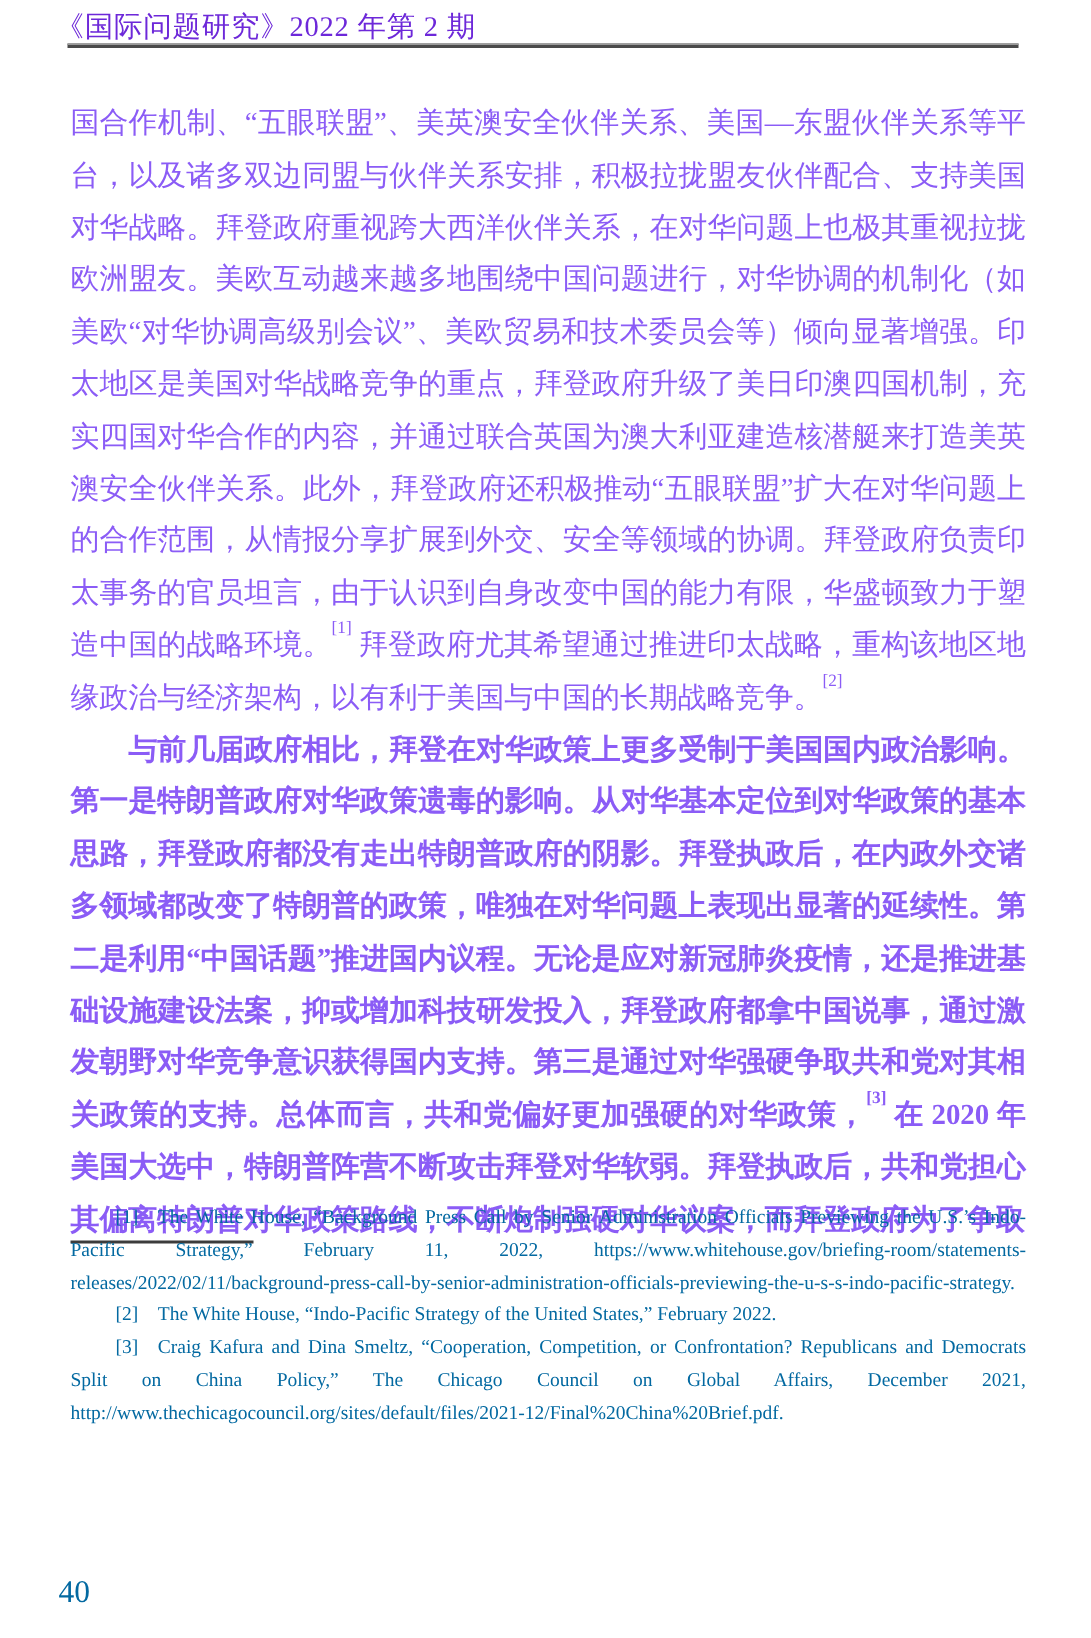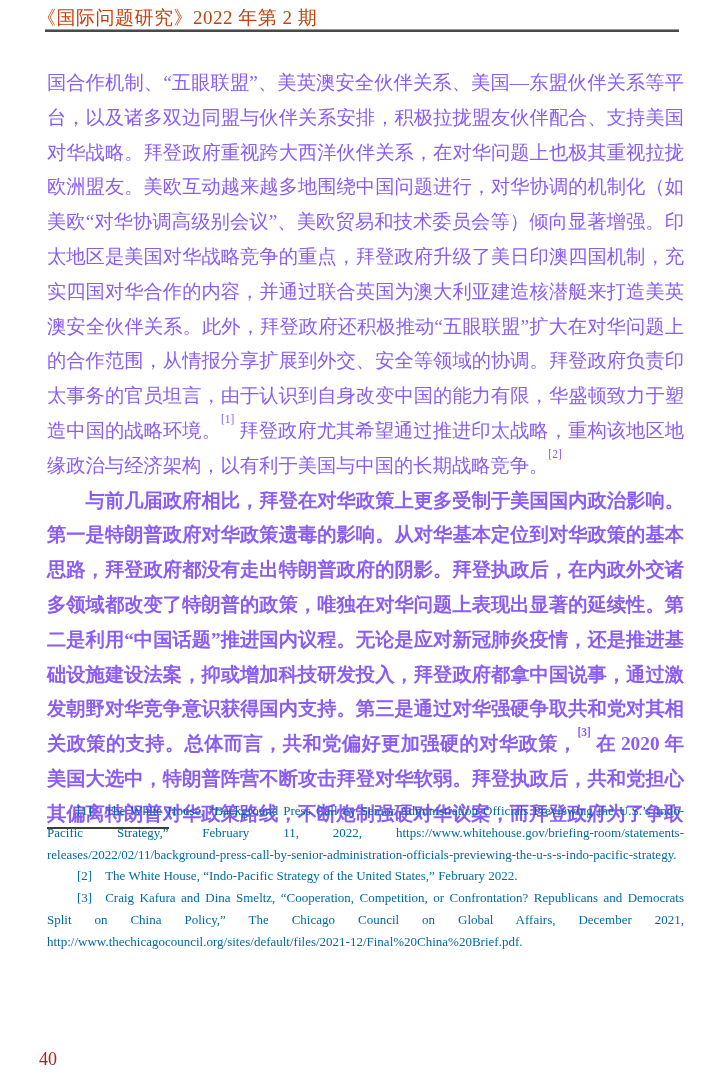--- a/index.html
+++ b/index.html
@@ -16,21 +16,21 @@
     font-family: "Liberation Serif", "DejaVu Serif", serif;
     color: #111111;
   }
   
   .running-head {
     position: absolute;
     left: 37px;
     top: 5px;
     font-size: 19px;
     letter-spacing: 0.5px;
-    color: #c2410c;
+    color: #6d28d9;
     white-space: nowrap;
   }
   .header-rule {
     position: absolute;
     left: 45px;
     top: 29px;
     width: 634px;
     height: 2px;
     background: #4a4a4a;
     border-top: 1px solid #9a9a9a;
@@ -86,22 +86,22 @@
     text-indent: 30px;
   }
   .footnotes .fn-marker {
     margin-right: 13px;
   }
   
   .page-number {
     position: absolute;
     left: 39px;
     top: 1049px;
-    font-size: 18px;
-    color: #b91c1c;
+    font-size: 21px;
+    color: #0369a1;
   }
 </style>
 </head>
 <body>
 
 <div class="page">
 
   <div class="running-head">《国际问题研究》2022 年第 2 期</div>
 
   <div class="header-rule"></div>

